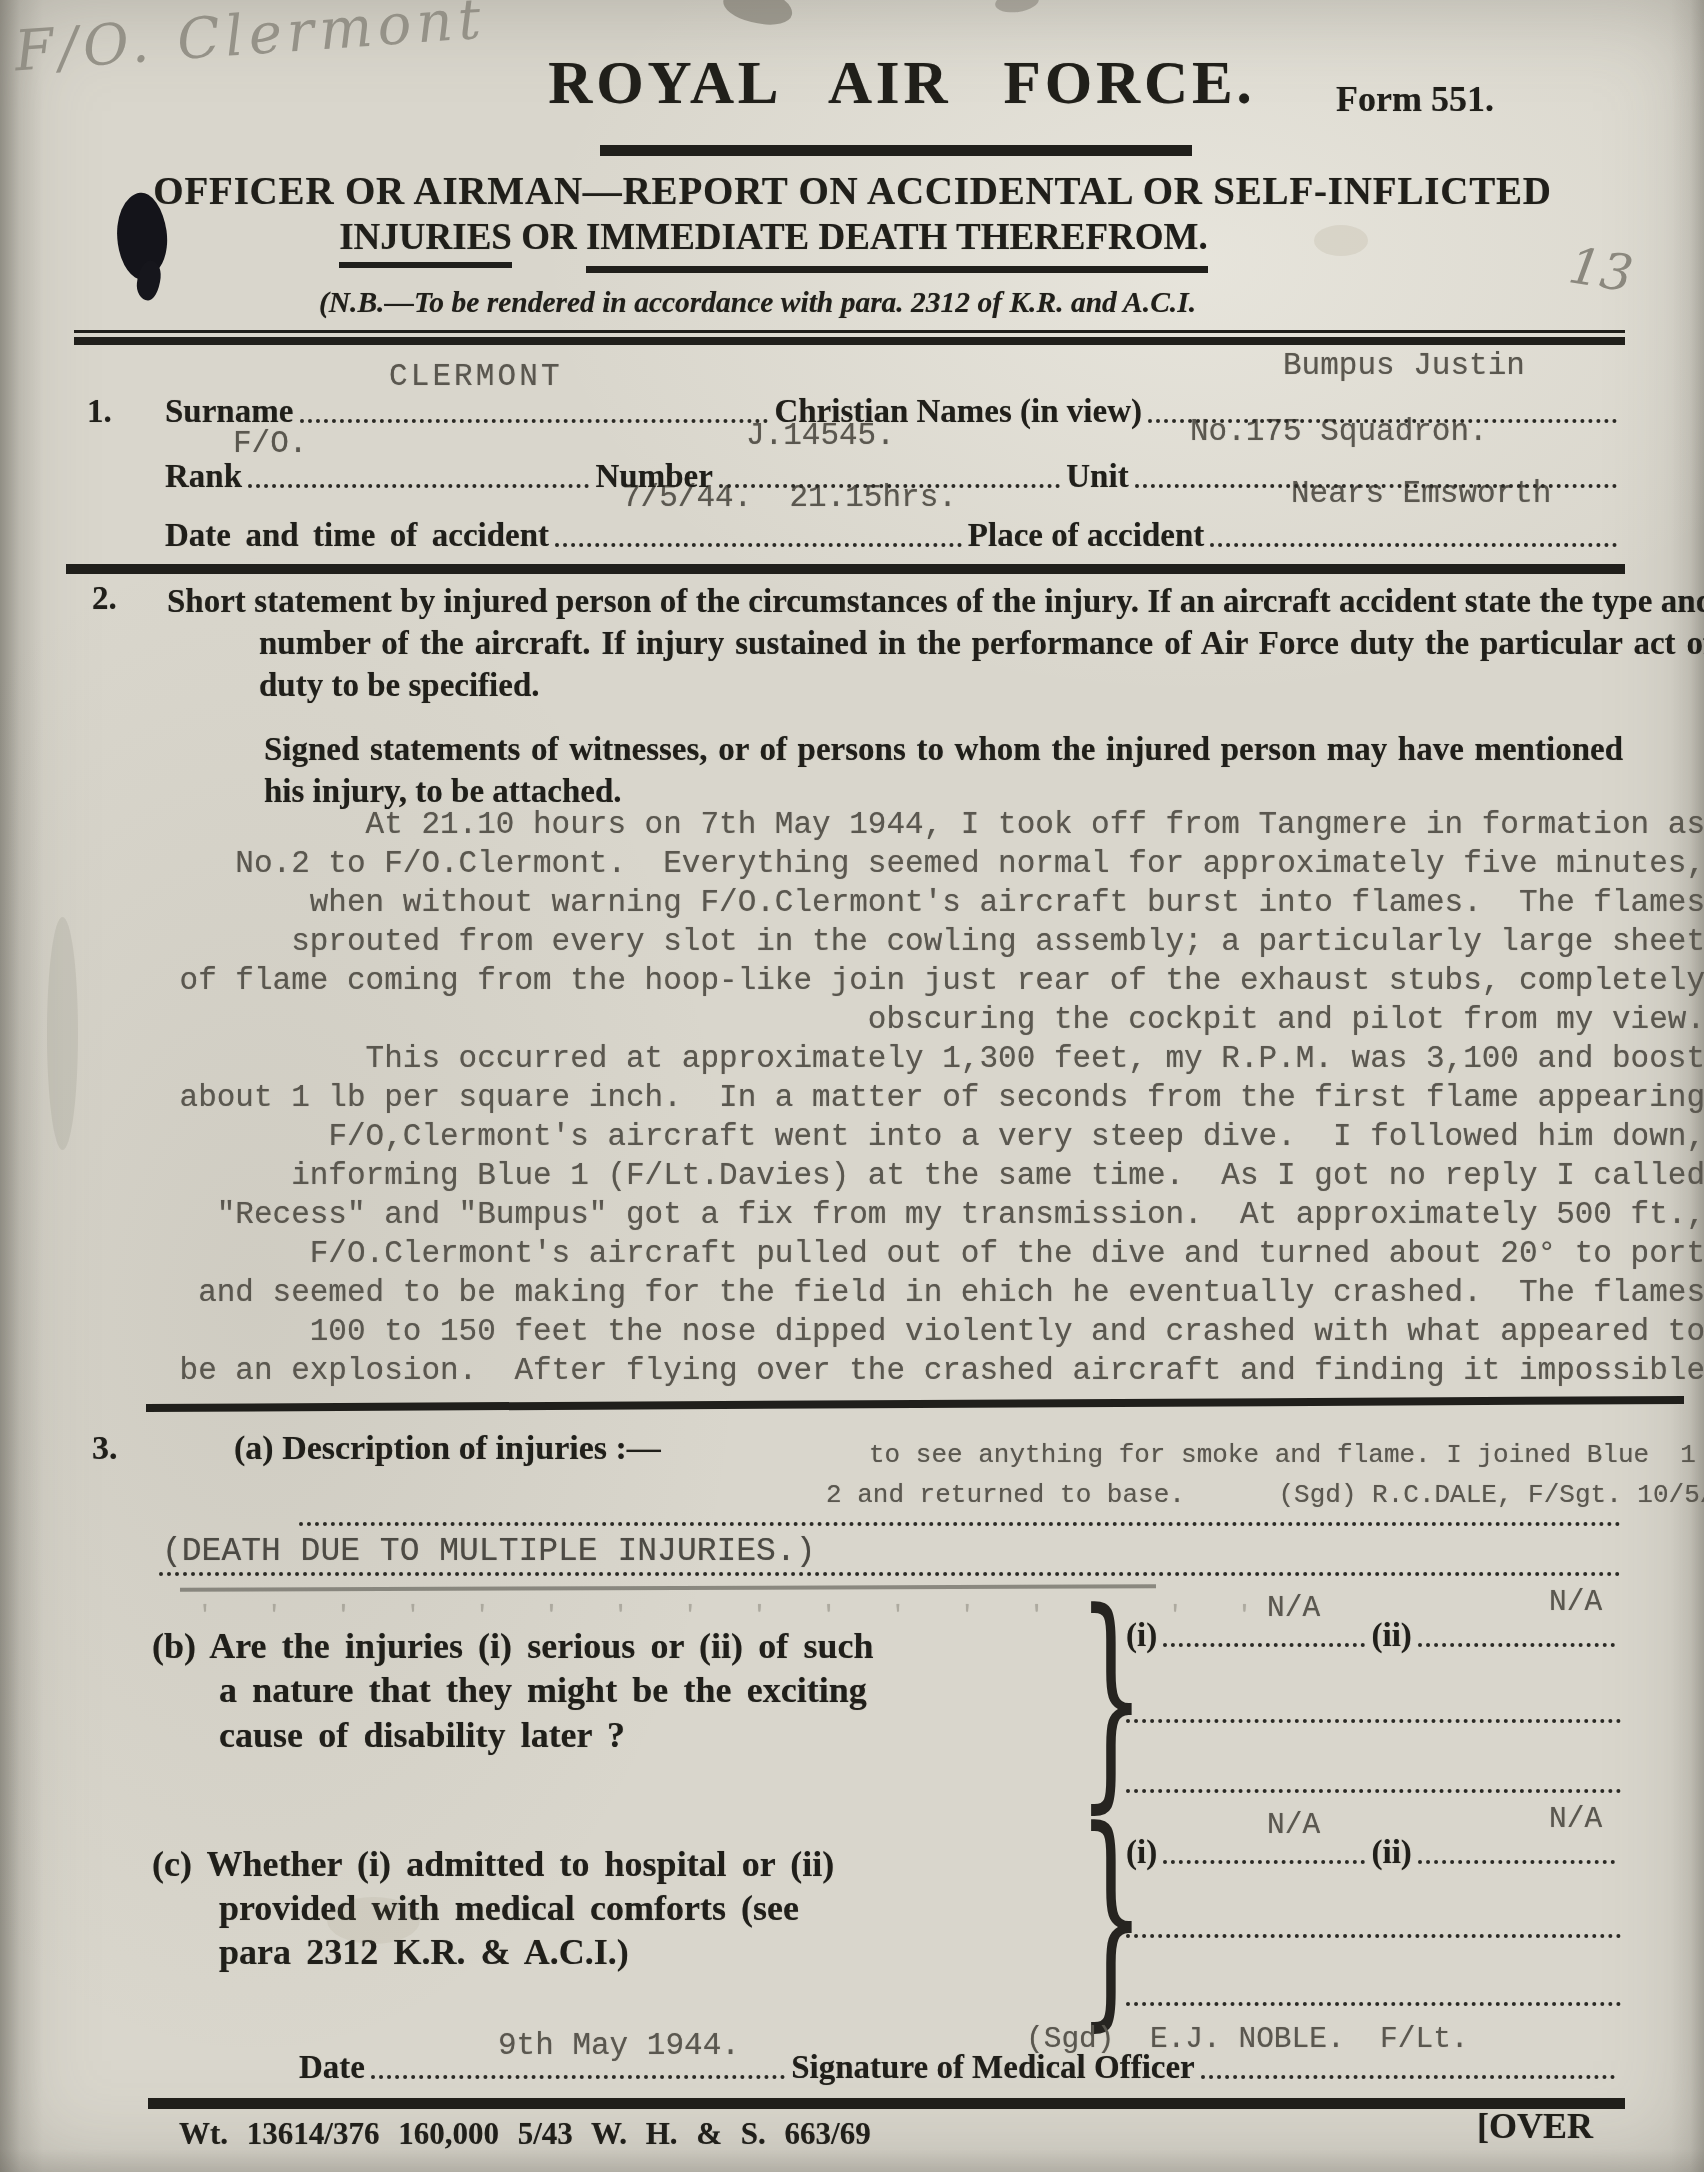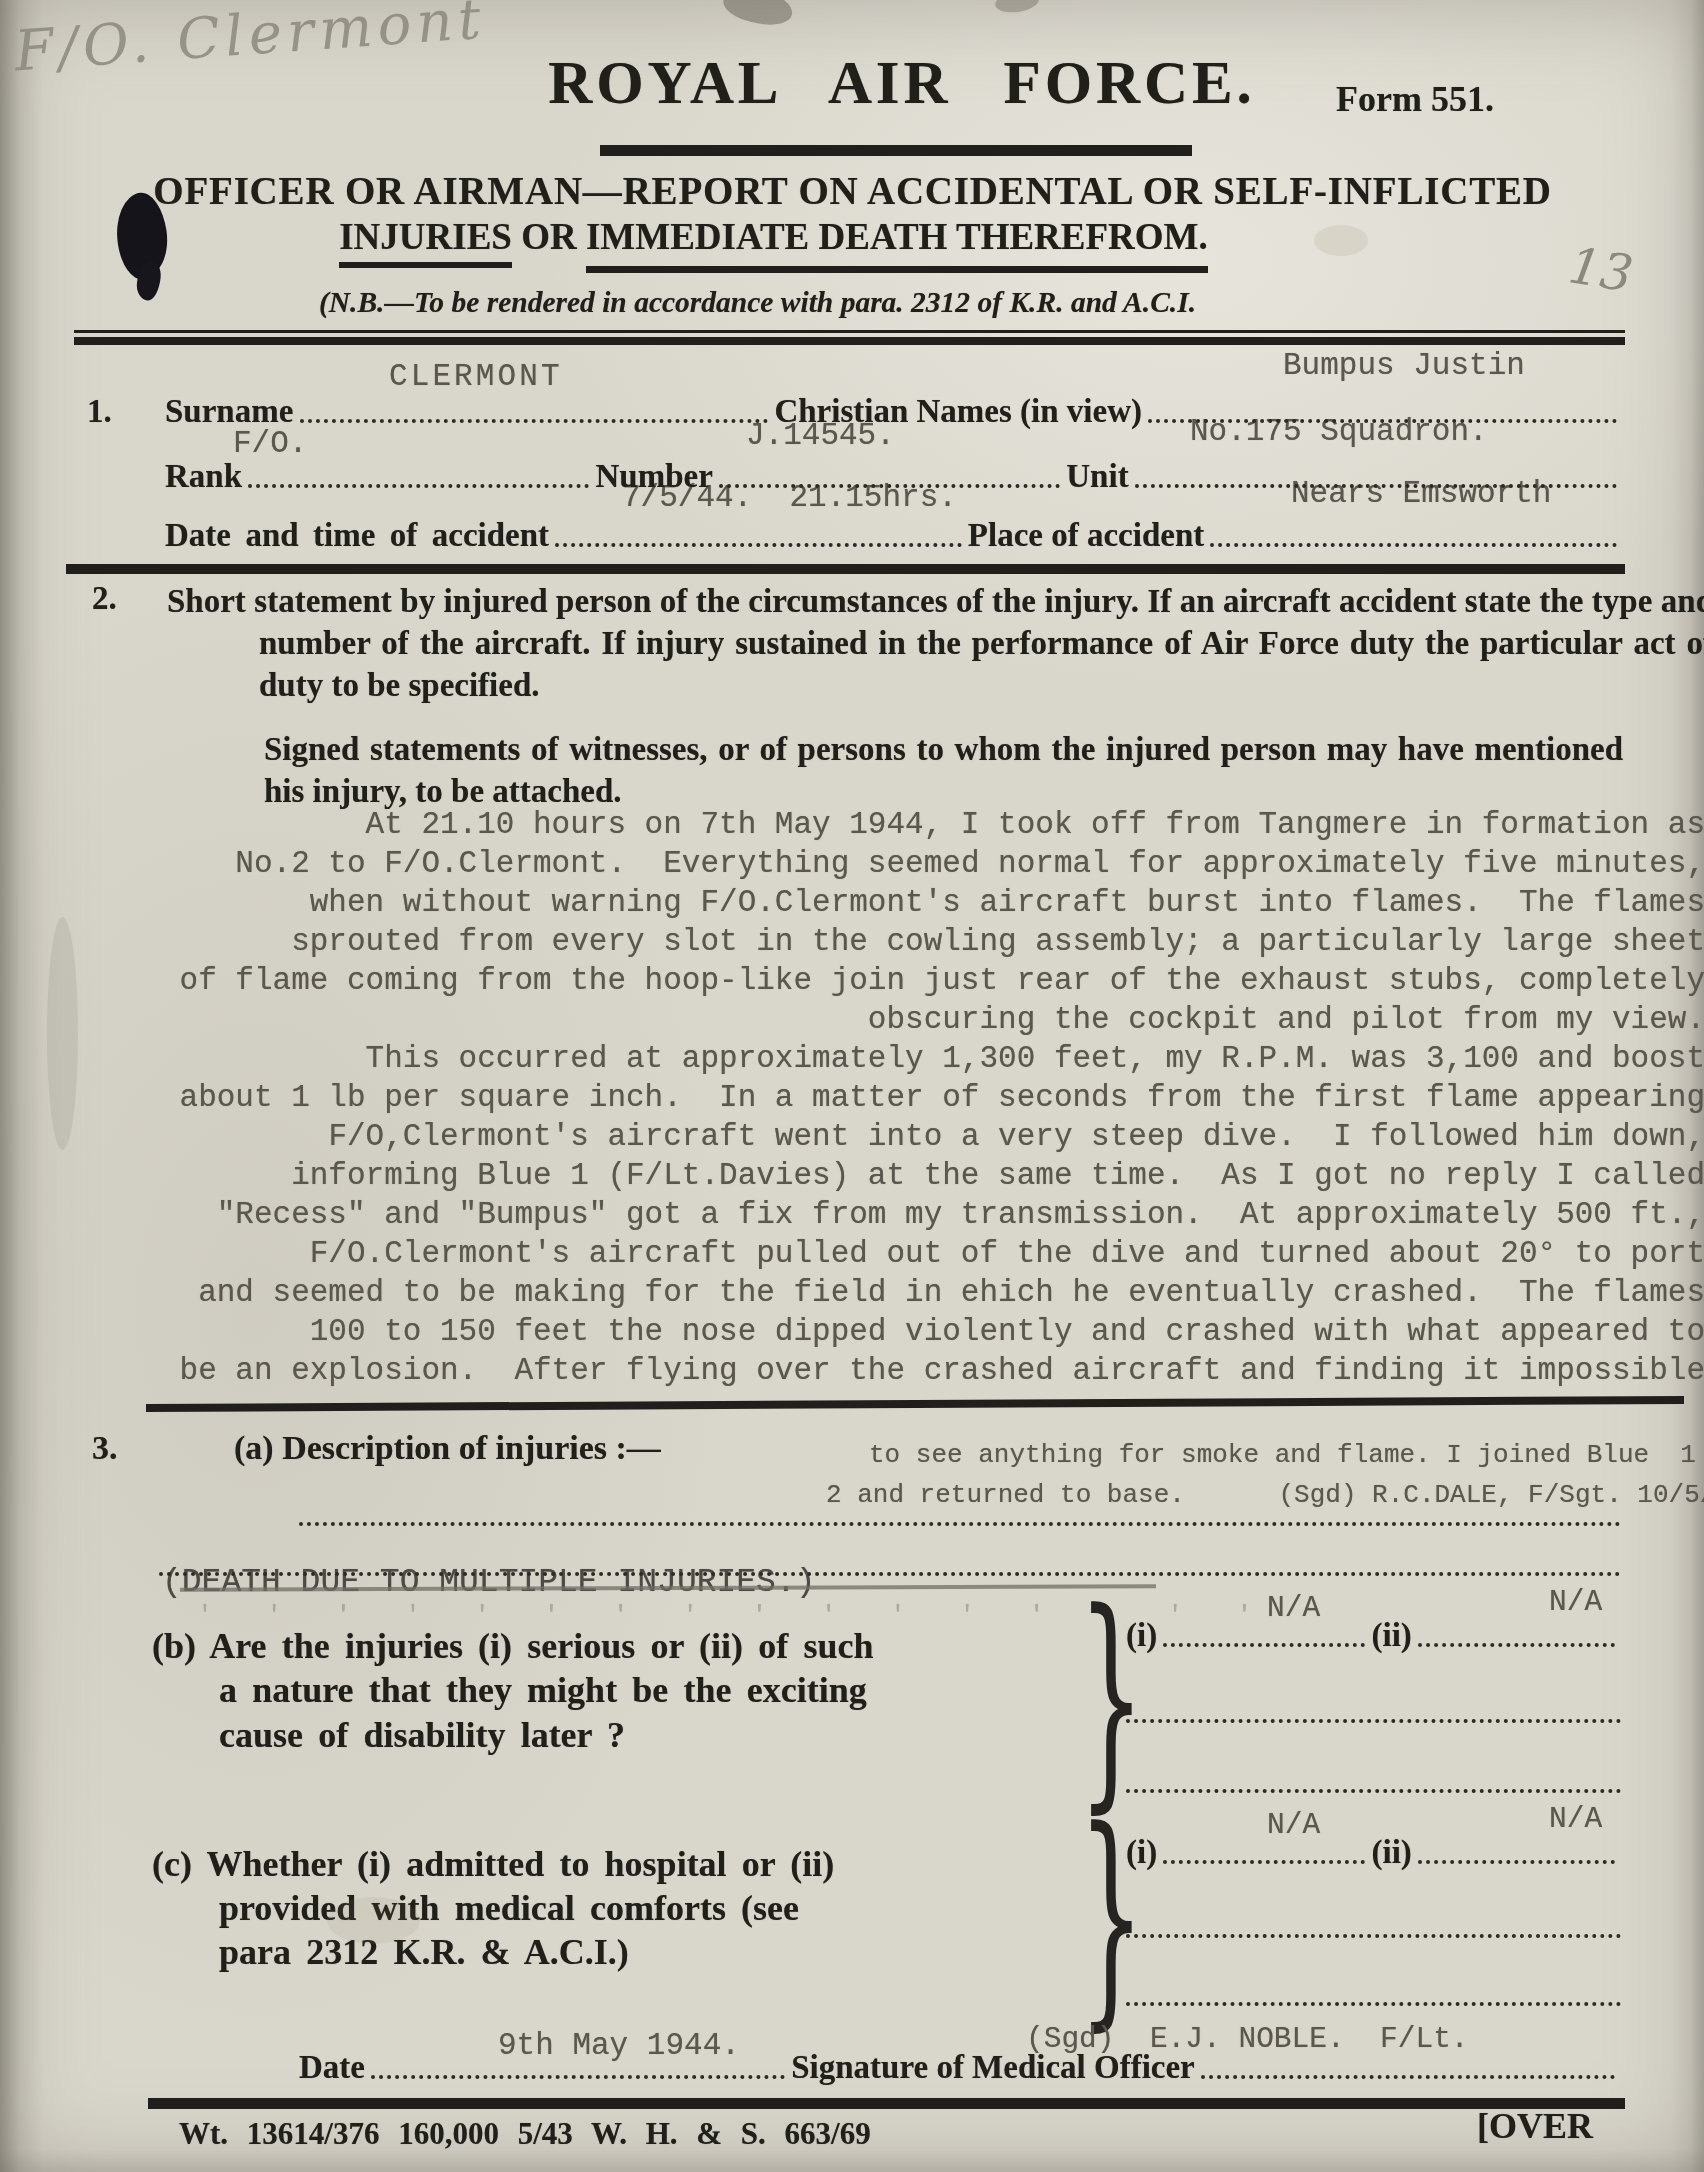--- a/index.html
+++ b/index.html
@@ -115,21 +115,21 @@
   <div class="abs rule" style="left:146px; top:1400px; width:1538px; height:7.8px; transform:rotate(-0.3deg);"></div>
 
   <div class="abs printed" style="left:92px; top:1429px; font-size:34px; font-weight:bold;">
     <span style="display:inline-block; width:142px;">3.</span><span>(a) Description of injuries :—</span>
   </div>
   <div class="abs typed" style="left:869px; top:1440px; font-size:26px;">to see anything for smoke and flame. I joined Blue  1 and</div>
   <div class="abs typed" style="left:826px; top:1480px; font-size:26px;">2 and returned to base.      (Sgd) R.C.DALE, F/Sgt. 10/5/44</div>
 
   <div class="abs dotline" style="left:299px; top:1510px; width:1322px; height:12.4px;"></div>
 
-  <div class="abs typed" style="left:162px; top:1533px; font-size:33px; color:#4c4a44;margin-top:31px;">(DEATH DUE TO MULTIPLE INJURIES.)</div>
+  <div class="abs typed" style="left:162px; top:1533px; font-size:33px; color:#4c4a44;">(DEATH DUE TO MULTIPLE INJURIES.)</div>
   <div class="abs dotline" style="left:159px; top:1560px; width:1462px; height:12.4px;"></div>
   <div class="abs" style="left:180px; top:1586px; width:976px; height:3.9px; background:#6f6d66; opacity:.75; transform:rotate(-0.2deg);"></div>
   <div class="abs typed" style="left:198px; top:1603px; font-size:23px; color:#9b988d; opacity:.7; letter-spacing:9.3px;">'  '  '  '  '  '  '  '  '  '  '  '  '  '  '  '</div>
 
   <div class="abs printed" style="left:152px; top:1625px; font-size:36px; font-weight:bold; word-spacing:6.2px;">(b) Are the injuries (i) serious or (ii) of such</div>
   <div class="abs printed" style="left:219px; top:1669px; font-size:36px; font-weight:bold; word-spacing:6.2px;">a nature that they might be the exciting</div>
   <div class="abs printed" style="left:219px; top:1714px; font-size:36px; font-weight:bold; word-spacing:6.2px;">cause of disability later ?</div>
   <div class="abs brace" style="left:1078px; top:1595px;">}</div>
 
   <div class="abs typed" style="left:1267px; top:1591px; font-size:29.5px;">N/A</div>

